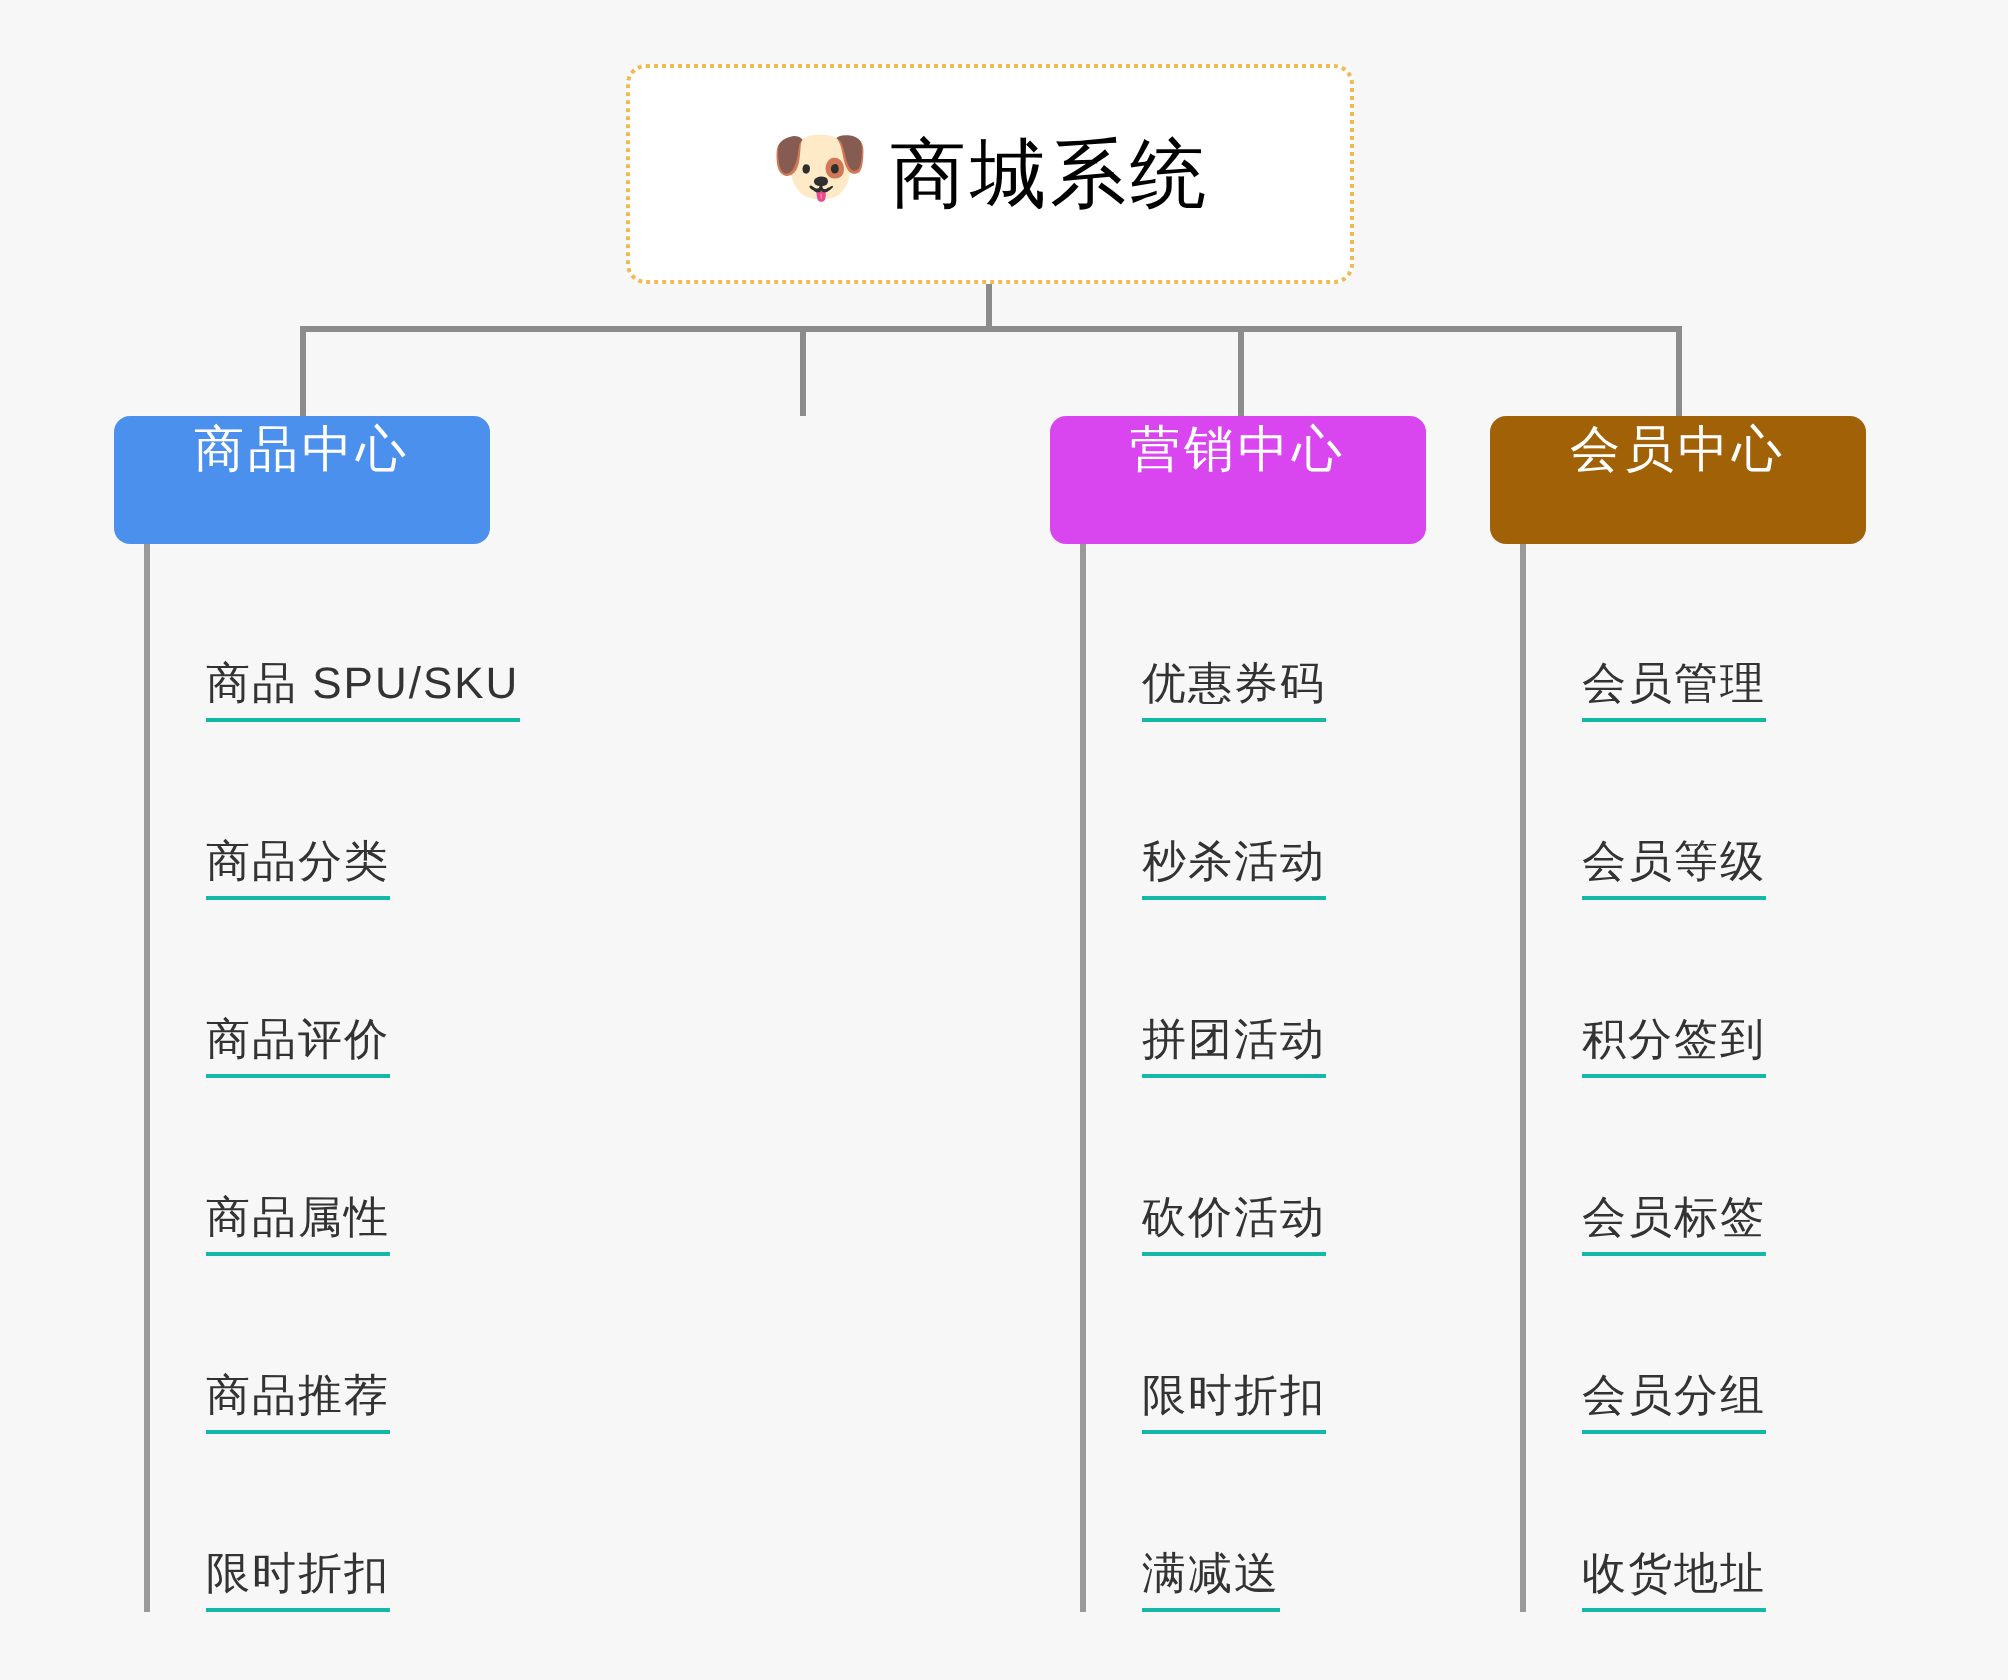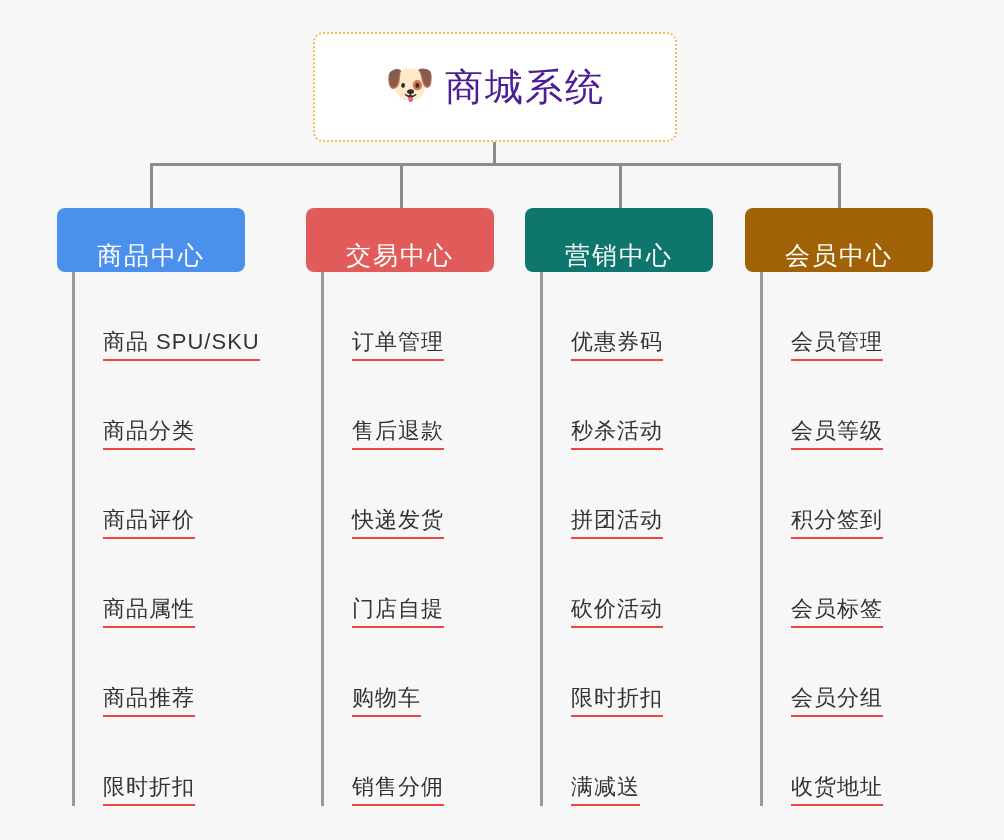--- a/index.html
+++ b/index.html
@@ -40,21 +40,21 @@
   }
   .root-emoji {
     font-size: 40px;
     line-height: 1;
     width: 46px;
     height: 46px;
     display: block;
     position: relative;
   }
   .root-title {
-    color: #4c1d95;
+    color: #000000;
     font-size: 38px;
     letter-spacing: 2px;
     white-space: nowrap;
   }
 
   
   .connector-layer {
     position: absolute;
     inset: 0;
     pointer-events: none;
@@ -69,21 +69,21 @@
   
   .branch {
     position: absolute;
     top: 208px;
   }
   .branch-header {
     box-sizing: border-box;
     height: 64px;
     border-radius: 8px;
     display: flex;
-    align-items: flex-end;
+    align-items: flex-start;
     justify-content: center;
     color: #ffffff;
     font-size: 25px;
     letter-spacing: 2px;
     user-select: none;
   }
   .leaf-list {
     position: relative;
     margin-top: 0;
     padding-top: 0;
@@ -102,21 +102,21 @@
     display: flex;
     align-items: flex-end;
     padding-left: 46px;
     box-sizing: border-box;
   }
   .leaf-label {
     font-size: 22px;
     color: #333333;
     line-height: 1.05;
     padding-bottom: 6px;
-    border-bottom: 2px solid #ef4444;
+    border-bottom: 2px solid #14b8a6;
     white-space: nowrap;
     letter-spacing: 1px;
   }
 
   
   .branch-1 { left: 57px; }
   .branch-1 .branch-header { width: 188px; }
   .branch-2 { left: 306px; }
   .branch-2 .branch-header { width: 188px; }
   .branch-3 { left: 525px; }
@@ -166,49 +166,23 @@
         </div>
       <div class="leaf-item">
           <span class="leaf-label">商品推荐</span>
         </div>
       <div class="leaf-item">
           <span class="leaf-label">限时折扣</span>
         </div>
     </div>
   </div>
 
-  <div class="branch branch-2">
-    <div class="branch-header" style="background:#e15b5b;">
-      <span>交易中心</span>
-    </div>
-    <div class="leaf-list">
-      <div class="leaf-trunk"></div>
-      <div class="leaf-item">
-          <span class="leaf-label">订单管理</span>
-        </div>
-      <div class="leaf-item">
-          <span class="leaf-label">售后退款</span>
-        </div>
-      <div class="leaf-item">
-          <span class="leaf-label">快递发货</span>
-        </div>
-      <div class="leaf-item">
-          <span class="leaf-label">门店自提</span>
-        </div>
-      <div class="leaf-item">
-          <span class="leaf-label">购物车</span>
-        </div>
-      <div class="leaf-item">
-          <span class="leaf-label">销售分佣</span>
-        </div>
-    </div>
-  </div>
 
   <div class="branch branch-3">
-    <div class="branch-header" style="background:#0f766e;">
+    <div class="branch-header" style="background:#d946ef;">
       <span>营销中心</span>
     </div>
     <div class="leaf-list">
       <div class="leaf-trunk"></div>
       <div class="leaf-item">
           <span class="leaf-label">优惠券码</span>
         </div>
       <div class="leaf-item">
           <span class="leaf-label">秒杀活动</span>
         </div>

